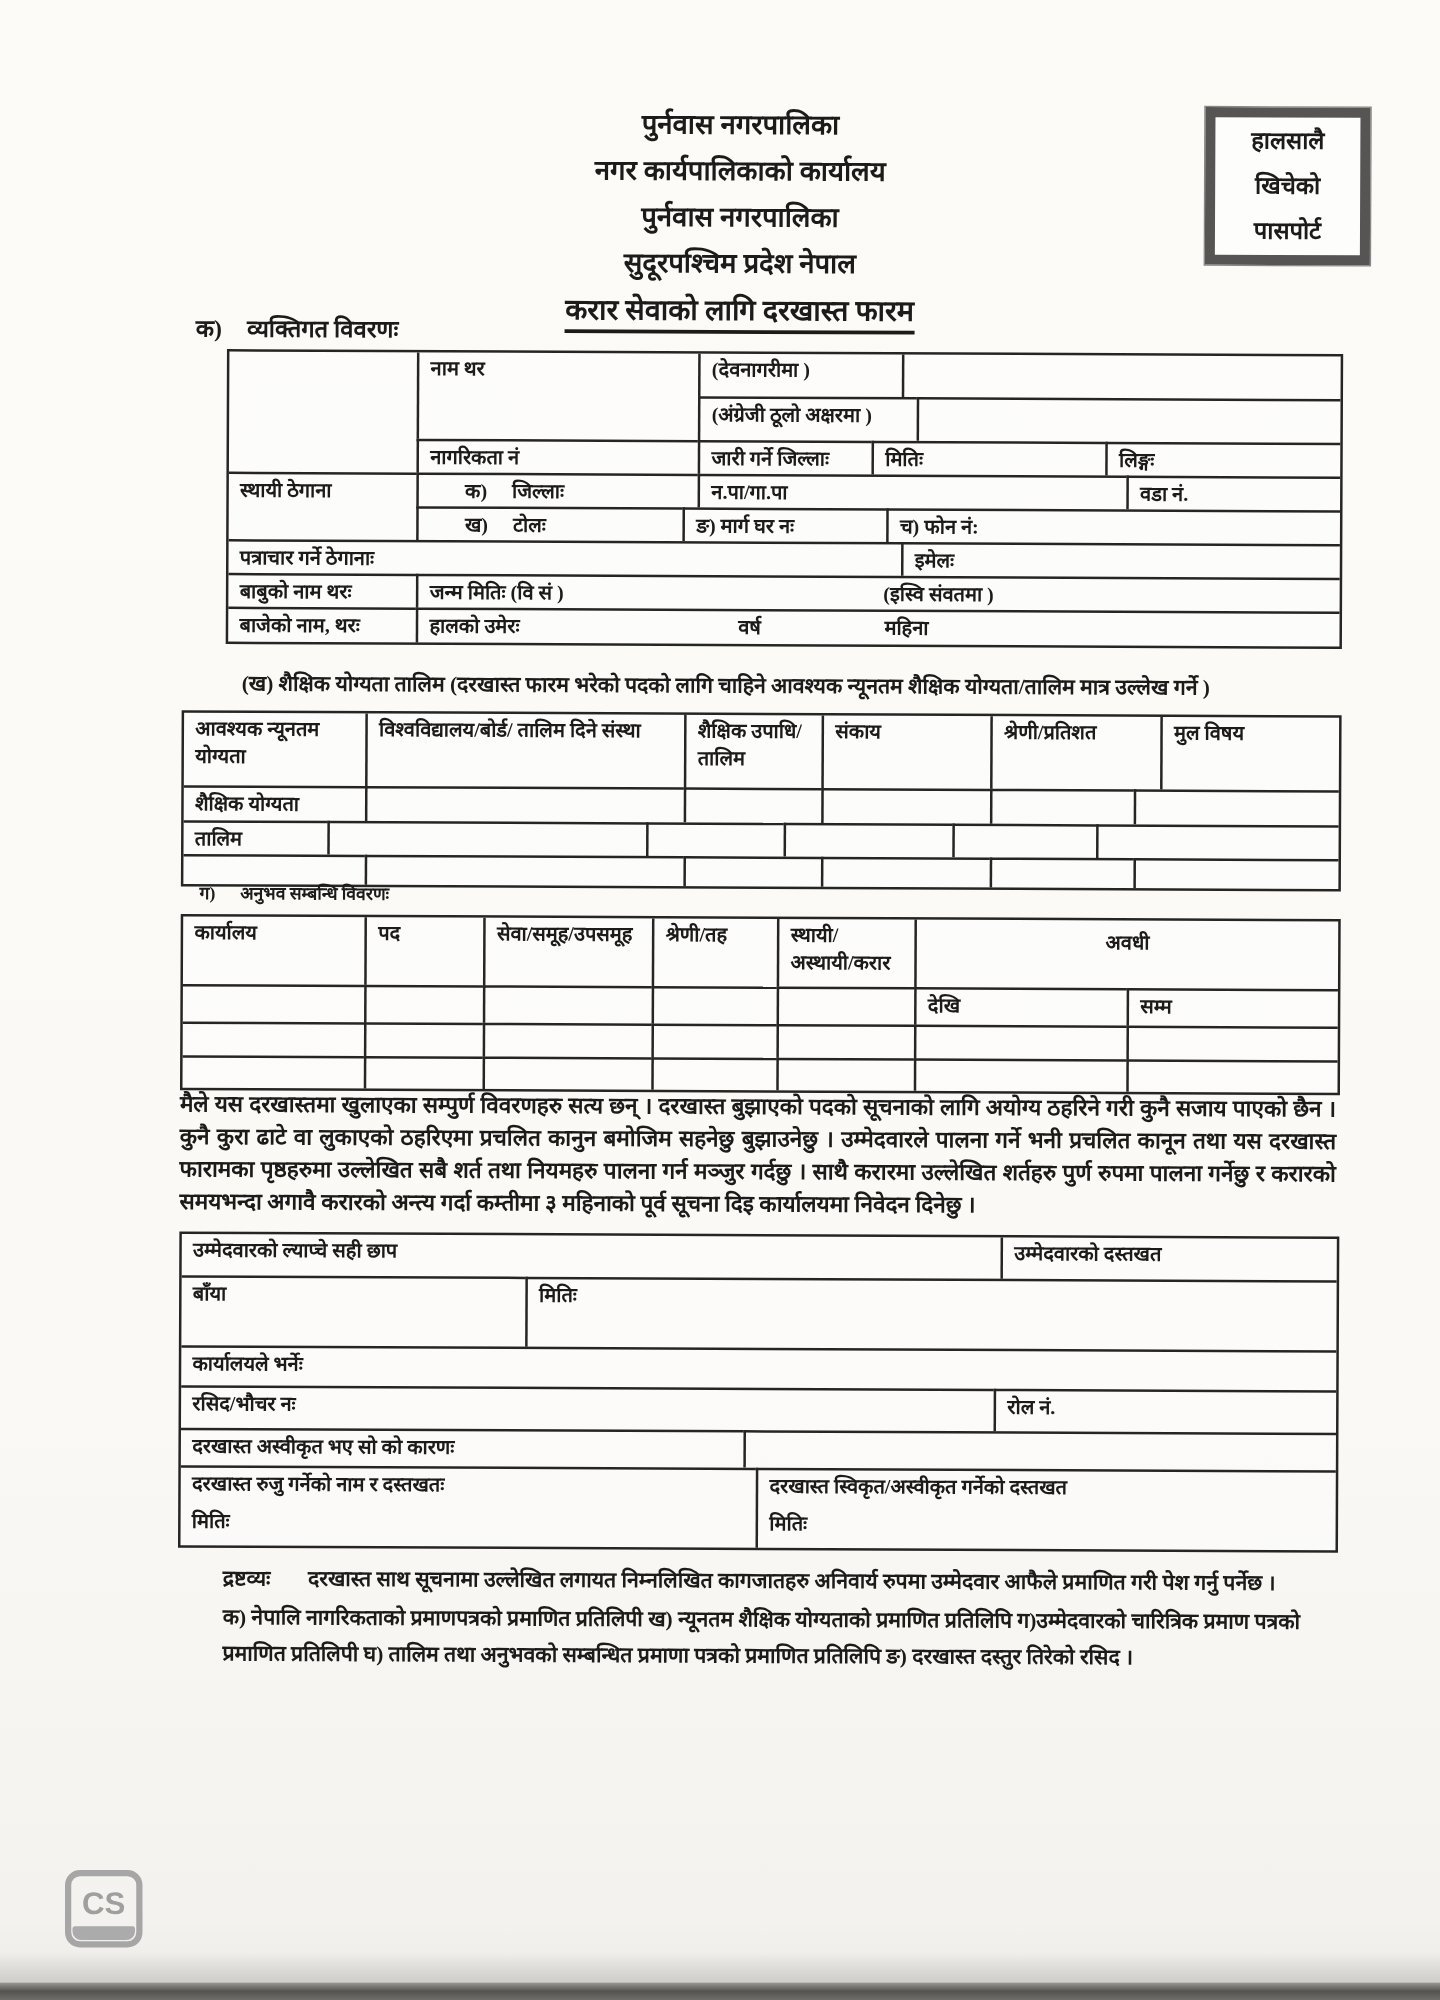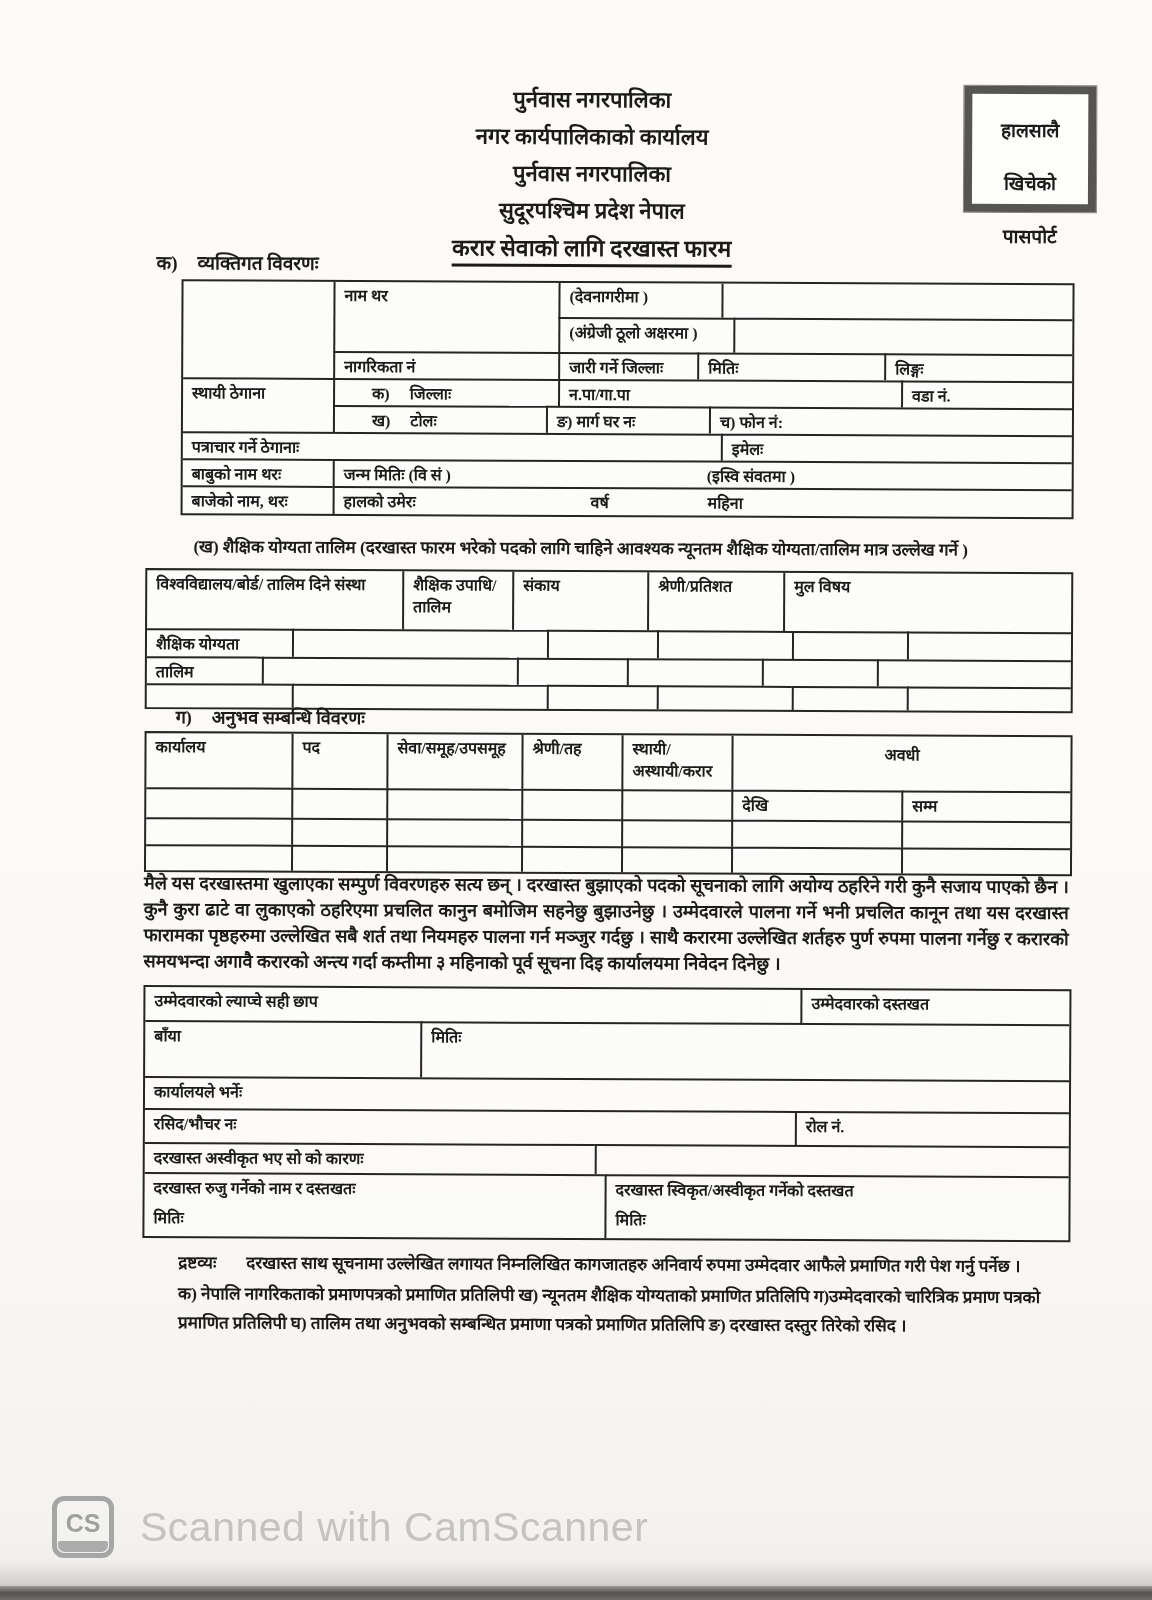--- a/index.html
+++ b/index.html
@@ -12,25 +12,25 @@
   .tilt{position:absolute;left:0;top:0;width:1152px;height:1600px;transform:rotate(0.25deg);transform-origin:50% 40%;}
   
   .hdr{position:absolute;left:60px;top:86px;width:1060px;text-align:center;}
   .hdr-line{font-size:22px;font-weight:700;line-height:28px;margin-bottom:9px;}
   .hdr-title{font-size:23px;font-weight:700;line-height:29px;display:inline-block;
     border-bottom:3px solid #1c1b1a;padding-bottom:1px;}
   
   .photo{position:absolute;left:962px;top:84px;width:116px;height:110px;
     border:8px solid #575553;background:#fdfdfc;text-align:center;
     box-shadow:0 0 0 1px #8a8886;}
-  .photo div{font-size:19px;font-weight:700;line-height:33px;margin-top:20px;}
+  .photo div{font-size:19px;font-weight:700;line-height:33px;margin-top:3px;}
   
   .sec-a{position:absolute;left:155px;top:251px;font-size:19px;font-weight:700;}
   .sec-b{position:absolute;left:193px;top:536px;width:880px;font-size:17px;font-weight:700;}
-  .sec-c{position:absolute;left:160px;top:706px;font-size:18px;font-weight:700;margin-left:16px;}
+  .sec-c{position:absolute;left:160px;top:706px;font-size:14px;font-weight:700;}
   .sp{display:inline-block;width:20px;}
   
   .tbl{position:absolute;border:2px solid #262524;background:rgba(255,255,255,0.35);}
   .row{display:flex;}
   .c{box-sizing:border-box;border-left:2px solid #262524;border-top:2px solid #262524;
      padding:3px 9px 0 9px;font-size:16px;font-weight:700;position:relative;line-height:1.4;}
   .row .c:first-child{border-left:none;}
   .tbl .row:first-child .c{border-top:none;}
   .nt{border-top:none !important;}
   .fill{flex:1;}
@@ -137,20 +137,21 @@
           <span class="abs" style="left:256px">वर्ष</span>
           <span class="abs" style="left:373px">महिना</span>
         </div>
       </div>
     </div>
 
     <div class="sec-b">(ख) शैक्षिक योग्यता तालिम (दरखास्त फारम भरेको पदको लागि चाहिने आवश्यक न्यूनतम शैक्षिक योग्यता/तालिम मात्र उल्लेख गर्ने )</div>
 
     <div class="tbl t2">
       <div class="row" style="height:58px">
+        <div class="c" style="width:145px">आवश्यक न्यूनतम योग्यता</div>
         <div class="c" style="width:255px">विश्वविद्यालय/बोर्ड/ तालिम दिने संस्था</div>
         <div class="c" style="width:110px">शैक्षिक उपाधि/तालिम</div>
         <div class="c" style="width:135px">संकाय</div>
         <div class="c" style="width:136px">श्रेणी/प्रतिशत</div>
         <div class="c fill">मुल विषय</div>
       </div>
       <div class="row" style="height:28px">
         <div class="c" style="width:145px">शैक्षिक योग्यता</div>
         <div class="c" style="width:255px"></div>
         <div class="c" style="width:110px"></div>
@@ -257,18 +258,17 @@
       <p>क) नेपालि नागरिकताको प्रमाणपत्रको प्रमाणित प्रतिलिपी ख) न्यूनतम शैक्षिक योग्यताको प्रमाणित प्रतिलिपि  ग)उम्मेदवारको चारित्रिक प्रमाण पत्रको प्रमाणित प्रतिलिपी घ) तालिम तथा अनुभवको सम्बन्धित प्रमाणा पत्रको प्रमाणित प्रतिलिपि ङ) दरखास्त दस्तुर तिरेको रसिद ।</p>
     </div>
 
   </div>
 
   <div class="wm">
     <div class="wm-icon">
       <span class="wm-cs">CS</span>
       <span class="wm-bar"></span>
     </div>
-    <div class="wm-text">Scanned with CamScanner</div>
   </div>
 
   <div class="bottom-fade"></div>
   <div class="bottom-strip"></div>
 </div>
 
 </body></html>

